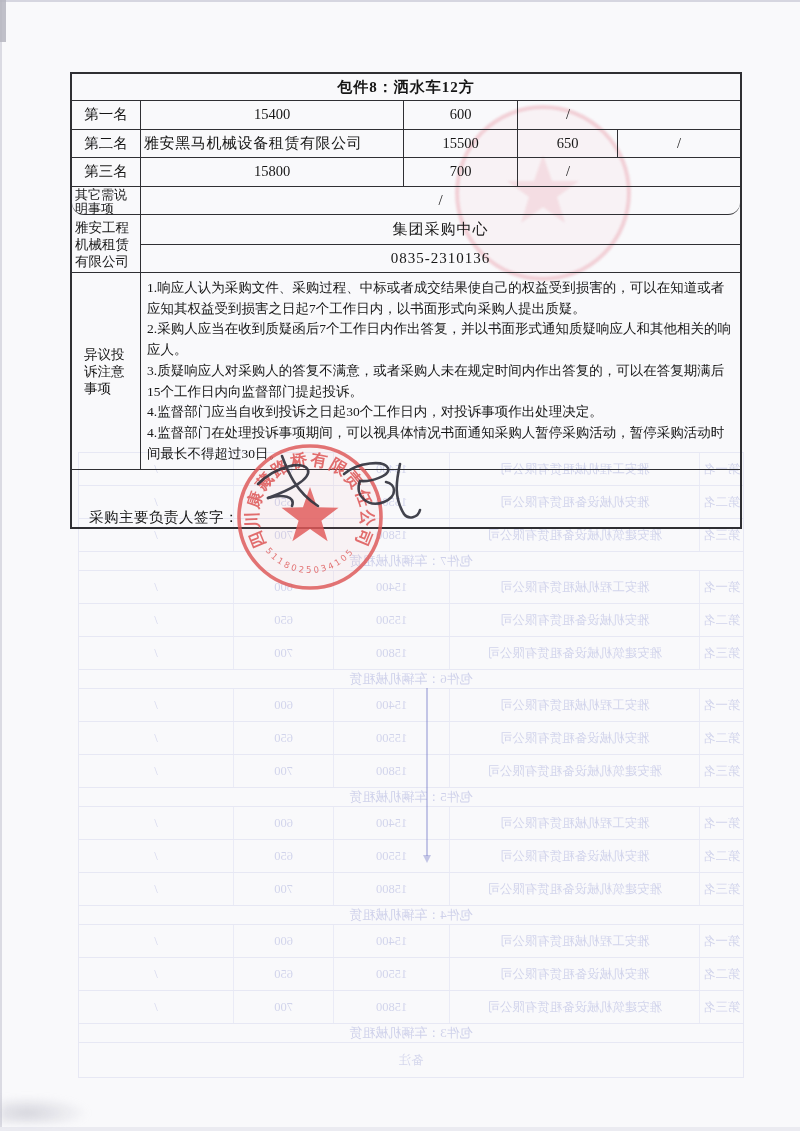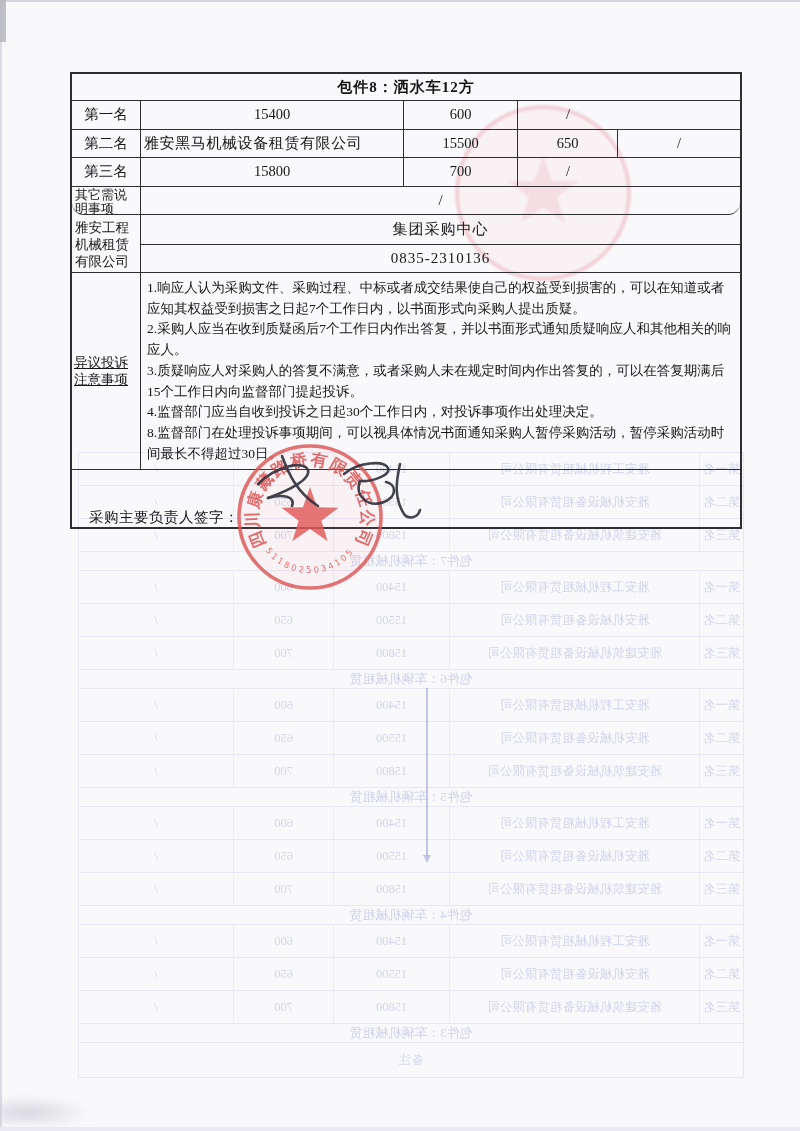--- a/index.html
+++ b/index.html
@@ -55,21 +55,21 @@
     padding:1px 2px 0 3px;overflow:hidden;}
   .t-other .val{display:flex;align-items:center;justify-content:center;font-size:15px;}
   .t-sup{display:grid;grid-template-columns:69px 1fr;height:57px;border-bottom:1.5px solid #2f2f33;}
   .t-sup .lbl{border-right:1.5px solid #2f2f33;display:flex;align-items:center;
     font-size:13.5px;line-height:17px;padding:0 3px;text-align:left;}
   .sup-sub{height:28.5px;display:flex;align-items:center;justify-content:center;
     font-size:15px;letter-spacing:1px;text-align:right;}
   .sup-sub.first{border-bottom:1.5px solid #2f2f33;}
   .t-obj{display:grid;grid-template-columns:69px 1fr;border-bottom:1.5px solid #2f2f33;}
   .t-obj .lbl{border-right:1.5px solid #2f2f33;display:flex;align-items:center;
-    font-size:13.5px;line-height:17px;padding:0 2px;text-align:left;text-decoration:underline;}
+    font-size:13.5px;line-height:17px;padding:0 12px;text-align:left;}
   .obj-text{padding:5px 6px;font-size:13.5px;line-height:20.7px;text-align:left;}
   .t-sig{height:57px;display:flex;align-items:flex-end;padding-left:17px;
     font-size:14.5px;letter-spacing:.5px;}
 
   
   .stamp-layer{position:absolute;left:235px;top:442px;z-index:3;}
   .sig-ink{position:absolute;left:252px;top:448px;z-index:4;}
 </style>
 </head>
 <body>
@@ -232,21 +232,21 @@
       </div>
     </div>
 
     <div class="t-obj">
       <div class="lbl">异议投诉注意事项</div>
       <div class="obj-text">
         <div>1.响应人认为采购文件、采购过程、中标或者成交结果使自己的权益受到损害的，可以在知道或者应知其权益受到损害之日起7个工作日内，以书面形式向采购人提出质疑。</div>
         <div>2.采购人应当在收到质疑函后7个工作日内作出答复，并以书面形式通知质疑响应人和其他相关的响应人。</div>
         <div>3.质疑响应人对采购人的答复不满意，或者采购人未在规定时间内作出答复的，可以在答复期满后15个工作日内向监督部门提起投诉。</div>
         <div>4.监督部门应当自收到投诉之日起30个工作日内，对投诉事项作出处理决定。</div>
-        <div>8.监督部门在处理投诉事项期间，可以视具体情况书面通知采购人暂停采购活动，暂停采购活动时间最长不得超过30日。</div>
+        <div>4.监督部门在处理投诉事项期间，可以视具体情况书面通知采购人暂停采购活动，暂停采购活动时间最长不得超过30日。</div>
       </div>
     </div>
 
     <div class="t-sig">
       <span>采购主要负责人签字：</span>
     </div>
   </div>
 
   <svg class="stamp-layer" width="150" height="150" viewBox="0 0 150 150">
     <defs>

